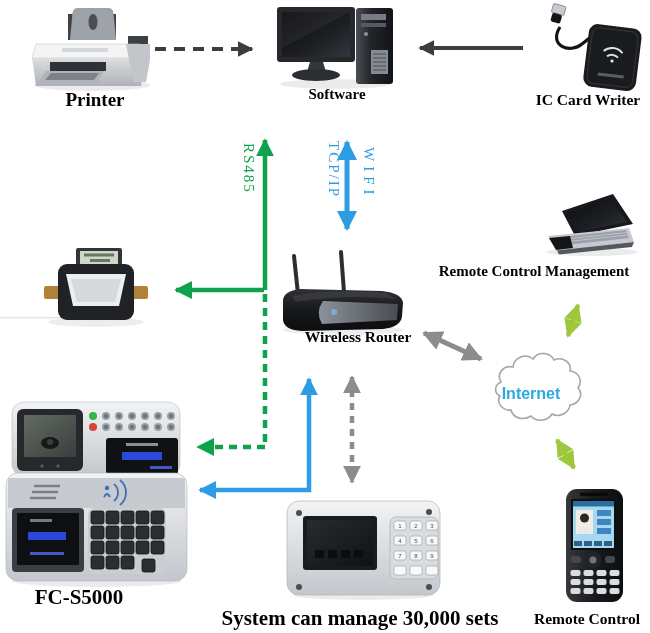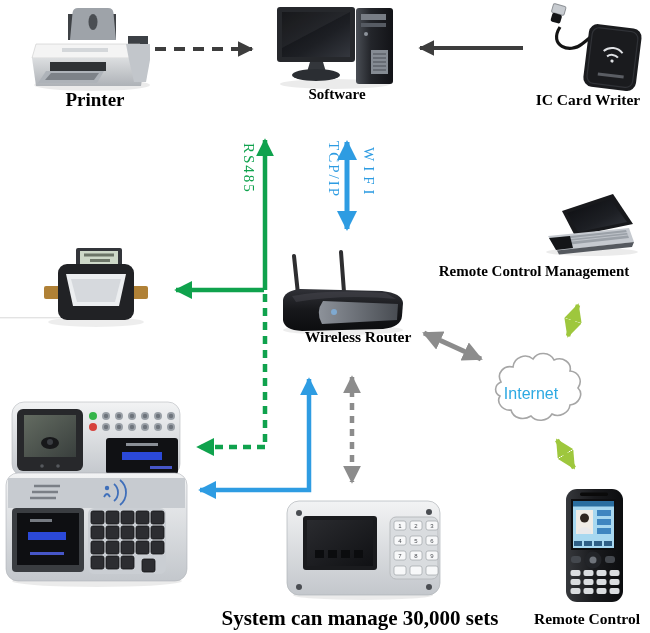--- a/index.html
+++ b/index.html
@@ -13,21 +13,21 @@
   .lbl{position:absolute;font-family:"Liberation Serif",serif;font-weight:bold;
        color:var(--label-text);text-align:center;white-space:nowrap;line-height:1.1;}
   .lbl-printer {left:35px;  top:90px;  width:120px; font-size:19px;}
   .lbl-software{left:277px; top:86px;  width:120px; font-size:15px;}
   .lbl-icw     {left:508px; top:91px;  width:160px; font-size:15.5px;}
   .lbl-router  {left:278px; top:328px; width:160px; font-size:15.5px;}
   .lbl-rcm     {left:414px; top:263px; width:240px; font-size:15px;}
   .lbl-remote  {left:507px; top:610px; width:160px; font-size:15.5px;}
   .lbl-fc      {left:9px;   top:586px; width:140px; font-size:21px;}
   .lbl-system  {left:210px; top:607px; width:300px; font-size:21px;}
-  .lbl-internet{left:491px; top:385px; width:80px;  font-size:16px; font-weight:normal;
+  .lbl-internet{left:491px; top:385px; width:80px;  font-size:16px; font-weight:bold;
                 font-family:"Liberation Sans",sans-serif; color:var(--internet-text);}
   .vlbl{position:absolute;transform-origin:0 0;transform:rotate(90deg);
         font-family:"Liberation Serif",serif;white-space:nowrap;font-size:15px;}
   .v-rs485{left:257px;top:143px;color:var(--green);letter-spacing:2px;}
   .v-tcpip{left:342px;top:141px;color:var(--blue); letter-spacing:2px;}
   .v-wifi {left:377px;top:147px;color:var(--blue); letter-spacing:5px;}
   
   .s-green{stroke:var(--green);} .f-green{fill:var(--green);}
   .s-blue{stroke:var(--blue);}   .f-blue{fill:var(--blue);}
   .s-lime{stroke:var(--lime);}   .f-lime{fill:var(--lime);}
@@ -371,17 +371,18 @@
   </g>
 </svg>
 
   <div class="lbl lbl-printer">Printer</div>
   <div class="lbl lbl-software">Software</div>
   <div class="lbl lbl-icw">IC Card Writer</div>
   <div class="lbl lbl-router">Wireless Router</div>
   <div class="lbl lbl-rcm">Remote Control Management</div>
   <div class="lbl lbl-internet">Internet</div>
   <div class="lbl lbl-remote">Remote Control</div>
+  <div class="lbl lbl-fc">FC-S5000</div>
   <div class="lbl lbl-system">System can manage 30,000 sets</div>
   <div class="vlbl v-rs485">RS485</div>
   <div class="vlbl v-tcpip">TCP/IP</div>
   <div class="vlbl v-wifi">WIFI</div>
 </div>
 
 </body></html>

